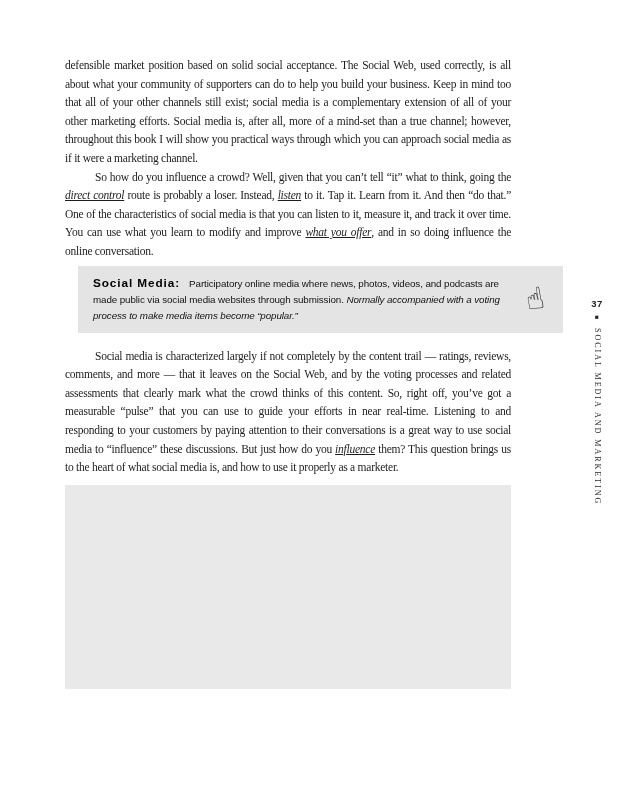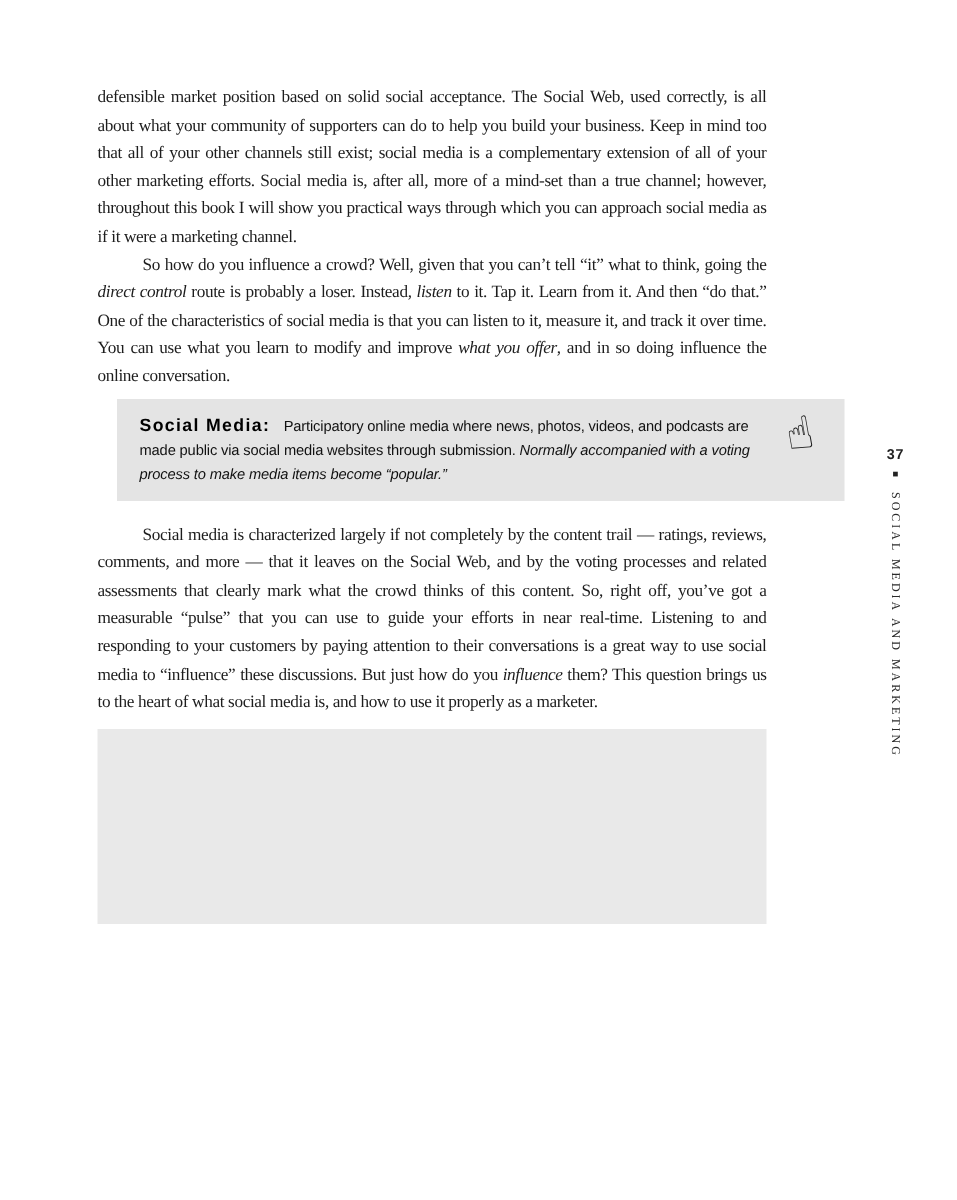--- a/index.html
+++ b/index.html
@@ -3,48 +3,49 @@
 <meta charset="utf-8">
 <style>
   html, body { margin: 0; padding: 0; }
   body {
     width: 638px; height: 800px;
     background: #ffffff;
     font-family: "Liberation Serif", serif;
   }
   .sheet {
     position: relative;
-    width: 638px; height: 616px;
+    width: 638px; height: 800px;
     background: #ffffff;
     overflow: hidden;
   }
   .text-column {
     position: absolute;
     left: 65px; top: 56px;
     width: 446px;
   }
   .para {
     margin: 0;
     font-family: "Liberation Serif", serif;
     font-size: 11.5px;
     line-height: 18.6px;
     letter-spacing: -0.25px;
     color: #1d1d1d;
     text-align: justify;
   }
   .para.indent { text-indent: 30px; }
-  .para em { font-style: italic; }
+  .para em { font-style: italic; text-decoration: underline; }
 
   .callout {
     box-sizing: border-box;
     margin: 5px 0 14px 13px;
     width: 485px;
     min-height: 67px;
     background: #e4e4e4;
     display: flex;
+    align-items: center;
     padding: 9px 10px 9px 15px;
   }
   .callout-body {
     flex: 1;
     font-family: "Liberation Sans", sans-serif;
     font-size: 9.8px;
     line-height: 16px;
     letter-spacing: -0.1px;
     color: #111111;
     text-align: left;

